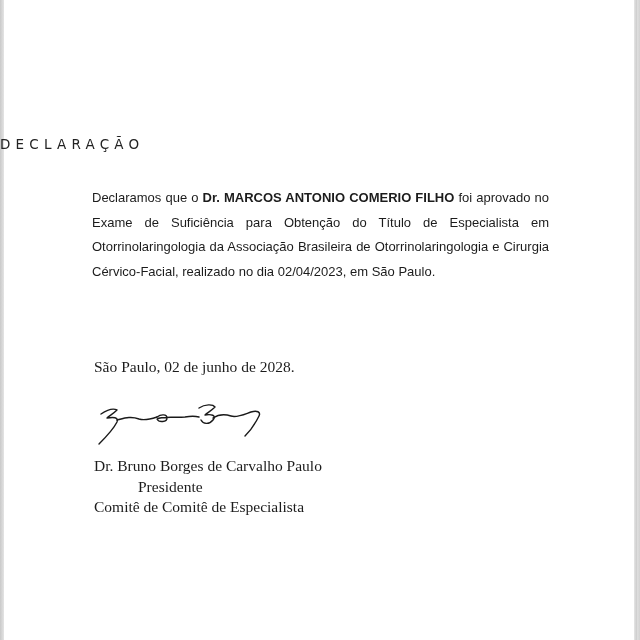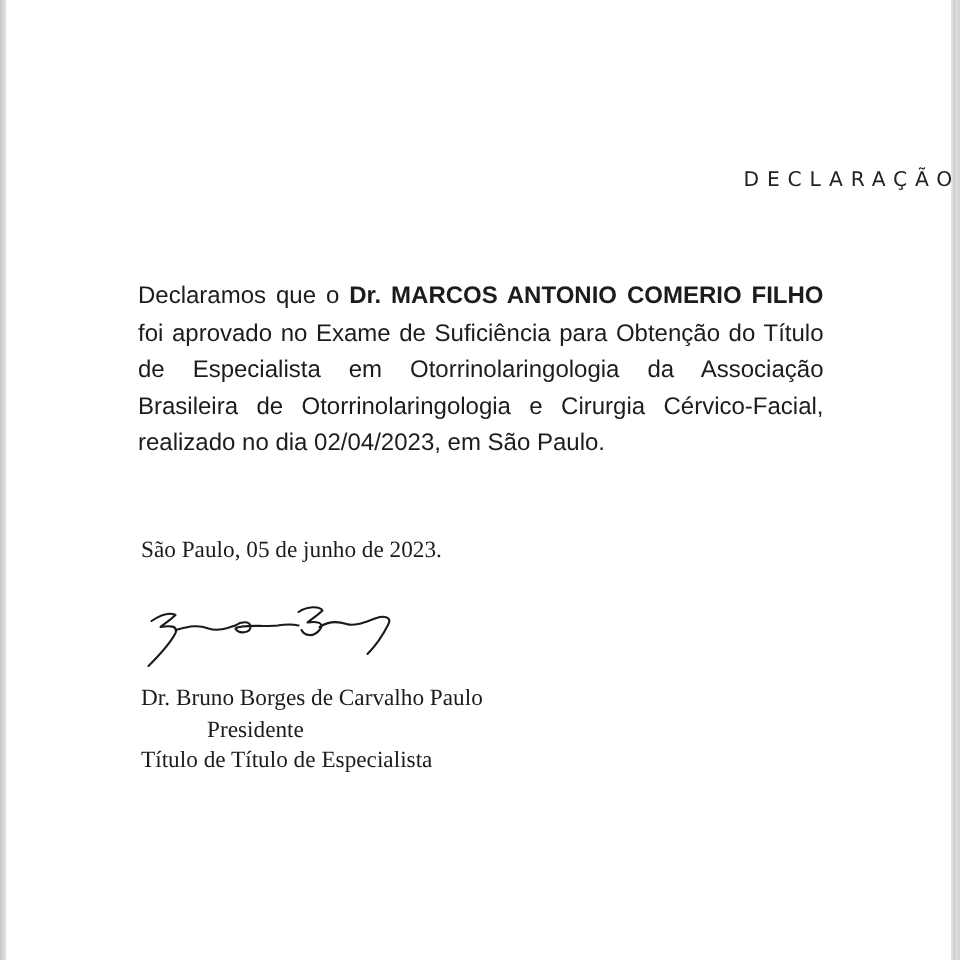--- a/index.html
+++ b/index.html
@@ -13,29 +13,29 @@
     }
     .edge-right {
       position: absolute; right: 0; top: 0; width: 6px; height: 640px;
       background: linear-gradient(to right, #e6e6e6, #cfcfcf 40%, #dedede 60%, #d2d2d2);
     }
     .page {
       position: absolute; left: 4px; top: 0; width: 629px; height: 640px;
       background: #ffffff;
     }
     .title {
-      position: absolute; left: 0; top: 112px; width: 640px;
-      text-align: right;
+      position: absolute; left: 0; top: 136px; width: 640px;
+      text-align: left;
       font-family: "DejaVu Sans", sans-serif;
       font-size: 13.5px; letter-spacing: 5.2px; color: #222;
     }
     .body-text {
       position: absolute; left: 92px; top: 186px; width: 457px;
       font-family: "Liberation Sans", sans-serif;
-      font-size: 16px; line-height: 24.5px; color: #1c1c1c;
+      font-size: 13px; line-height: 24.5px; color: #1c1c1c;
       text-align: justify;
     }
     .body-text b { font-weight: bold; }
     .serif {
       font-family: "Liberation Serif", serif;
       font-size: 15.5px; color: #1c1c1c;
       position: absolute; left: 94px;
     }
     .date { top: 358px; }
     .signer-name { top: 457px; }
@@ -49,25 +49,25 @@
 <body>
 
 <div class="edge-left"></div>
 <div class="page"></div>
 <div class="edge-right"></div>
 
 <div class="title">DECLARAÇÃO</div>
 
 <div class="body-text"><span>Declaramos que o </span><b>Dr. MARCOS ANTONIO COMERIO FILHO</b><span> foi aprovado no Exame de Suficiência para Obtenção do Título de Especialista em Otorrinolaringologia da Associação Brasileira de Otorrinolaringologia e Cirurgia Cérvico-Facial, realizado no dia 02/04/2023, em São Paulo.</span></div>
 
-<div class="serif date">São Paulo, 05 de junho de 2023.</div>
+<div class="serif date">São Paulo, 02 de junho de 2028.</div>
 
 <svg class="signature" viewBox="0 0 175 50" fill="none" stroke="#1a1a1a" stroke-width="1.4" stroke-linecap="round" stroke-linejoin="round">
   <path d="M6 14 C12 10, 18 8, 22 10 C18 14, 14 16, 12 18 C18 17, 24 17, 22 22 C18 30, 10 38, 4 44"></path>
   <path d="M22 20 C30 18, 36 16, 44 19 C50 21, 56 19, 62 17"></path>
   <path d="M62 17 C66 14, 72 14, 72 18 C72 22, 64 23, 62 19 C66 16, 80 18, 90 17 C96 16, 100 16, 104 17"></path>
   <path d="M104 8 C110 4, 118 4, 120 7 C116 11, 112 13, 110 15 C116 14, 122 15, 118 20 C114 25, 108 24, 106 20"></path>
   <path d="M118 18 C124 14, 130 14, 136 16 C142 18, 150 14, 156 12 C162 10, 166 12, 164 16 C160 24, 154 32, 150 36"></path>
 </svg>
 
 <div class="serif signer-name">Dr. Bruno Borges de Carvalho Paulo</div>
 <div class="serif signer-role">Presidente</div>
-<div class="serif signer-committee">Título de Título de Especialista</div>
+<div class="serif signer-committee">Comitê de Comitê de Especialista</div>
 
 </body></html>

